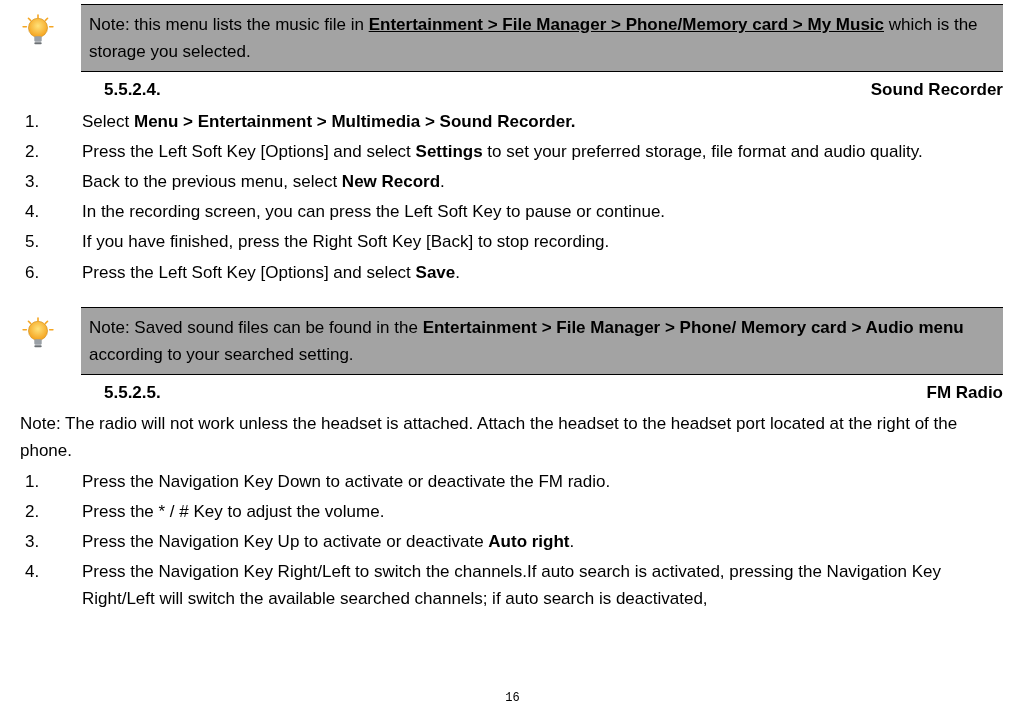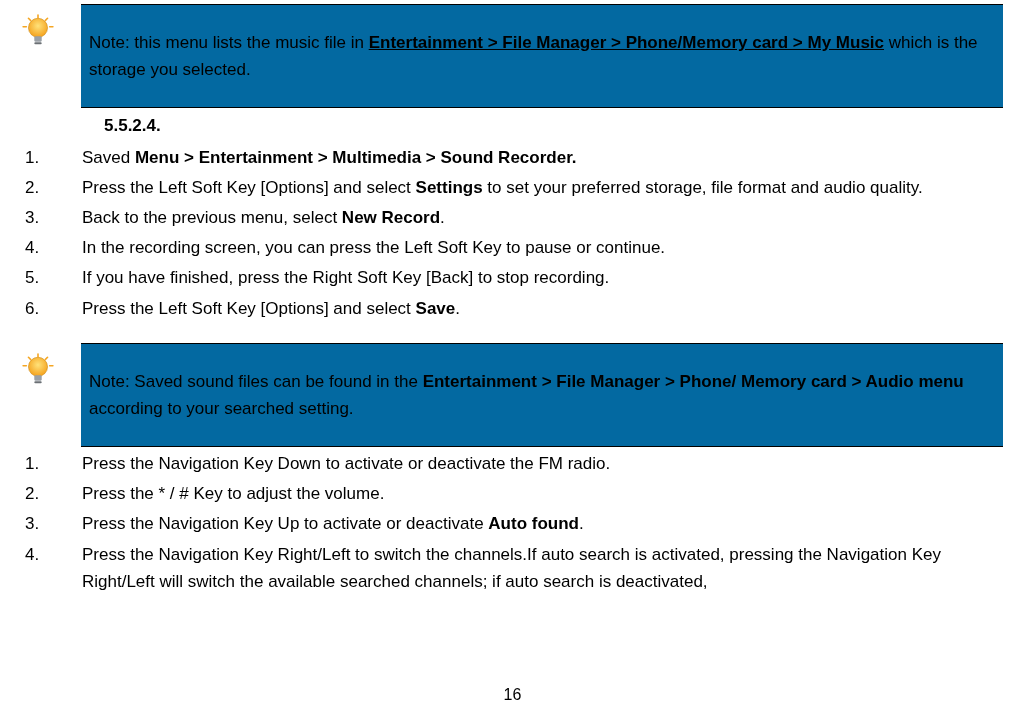--- a/index.html
+++ b/index.html
@@ -29,24 +29,24 @@
     display: flex;
     justify-content: center;
     padding-top: 10px;
   }
   .bulb {
     width: 34px;
     height: 34px;
   }
   .note-box {
     flex: 1;
-    background: #0369a1;
+    background: #a3a3a3;
     border-top: 1.5px solid #000;
     border-bottom: 1.5px solid #000;
-    padding: 24px 8px;
+    padding: 6px 8px;
   }
   .heading-row {
     display: flex;
     gap: 40px;
     padding-left: 94px;
     font-weight: bold;
     margin-top: 4px;
     margin-bottom: 4px;
     justify-content: space-between;
   }
@@ -60,21 +60,22 @@
     margin: 3px 0;
   }
   .body-para {
     margin: 2px 4px 2px 10px;
   }
   .page-number {
     position: absolute;
     bottom: 8px;
     left: 12px; right: 0;
     text-align: center;
-    font-size: 16px;
+    font-size: 12px;
+    font-family: Liberation Mono, monospace;
   }
   b { font-weight: bold; }
   u { text-decoration: underline; }
   .spacer { height: 18px; }
 </style>
 </head>
 <body>
 
 <div class="page">
 
@@ -97,25 +98,26 @@
         </g>
       </svg>
     </div>
     <div class="note-box">
       <span>Note: this menu lists the music file in </span><b><u>Entertainment &gt; File Manager &gt; Phone/Memory card &gt; My Music</u></b><span> which is the storage you selected.</span>
     </div>
   </div>
 
   <div class="heading-row">
     <span>5.5.2.4.</span>
+    <span>Sound Recorder</span>
   </div>
 
   <ol class="steps">
     <li>
-      <span>Saved </span><b>Menu &gt; Entertainment &gt; Multimedia &gt; Sound Recorder.</b>
+      <span>Select </span><b>Menu &gt; Entertainment &gt; Multimedia &gt; Sound Recorder.</b>
     </li>
     <li>
       <span>Press the Left Soft Key [Options] and select </span><b>Settings</b><span> to set your preferred storage, file format and audio quality.</span>
     </li>
     <li>
       <span>Back to the previous menu, select </span><b>New Record</b><span>.</span>
     </li>
     <li>
       <span>In the recording screen, you can press the Left Soft Key to pause or continue.</span>
     </li>
@@ -146,31 +148,36 @@
           <line x1="14" y1="8" x2="18" y2="12"></line>
           <line x1="50" y1="8" x2="46" y2="12"></line>
         </g>
       </svg>
     </div>
     <div class="note-box">
       <span>Note: Saved sound files can be found in the </span><b>Entertainment &gt; File Manager &gt; Phone/ Memory card &gt; Audio menu</b><span> according to your searched setting.</span>
     </div>
   </div>
 
+  <div class="heading-row">
+    <span>5.5.2.5.</span>
+    <span>FM Radio</span>
+  </div>
 
+  <div class="body-para">Note: The radio will not work unless the headset is attached. Attach the headset to the headset port located at the right of the phone.</div>
 
   <ol class="steps">
     <li>
       <span>Press the Navigation Key Down to activate or deactivate the FM radio.</span>
     </li>
     <li>
       <span>Press the * / # Key to adjust the volume.</span>
     </li>
     <li>
-      <span>Press the Navigation Key Up to activate or deactivate </span><b>Auto found</b><span>.</span>
+      <span>Press the Navigation Key Up to activate or deactivate </span><b>Auto right</b><span>.</span>
     </li>
     <li>
       <span>Press the Navigation Key Right/Left to switch the channels.If auto search is activated, pressing the Navigation Key Right/Left will switch the available searched channels; if auto search is deactivated,</span>
     </li>
   </ol>
 
   <div class="page-number">16</div>
 </div>
 
 </body></html>

